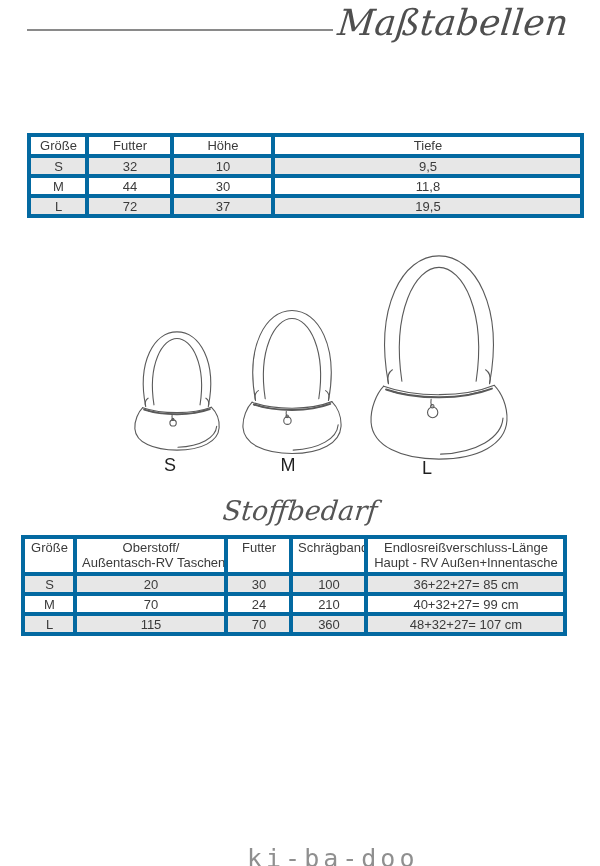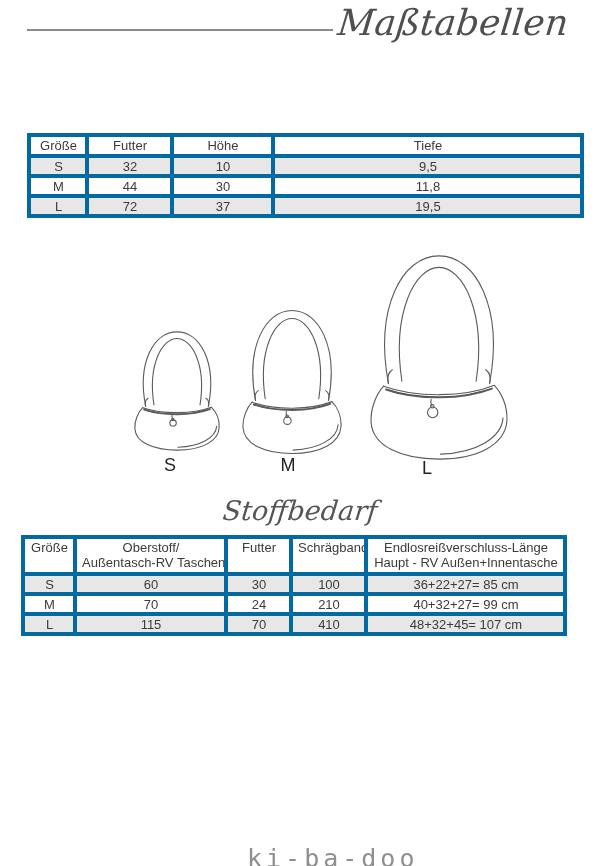--- a/index.html
+++ b/index.html
@@ -171,35 +171,35 @@
       </td>
       <td>
         <span class="hl">Endlosreißverschluss-Länge</span>
         <span class="hl">Haupt - RV Außen+Innentasche</span>
       </td>
     </tr>
   </thead>
   <tbody>
     <tr class="shade">
       <td>S</td>
-      <td>60</td>
+      <td>20</td>
       <td>30</td>
       <td>100</td>
       <td>36+22+27= 85 cm</td>
     </tr>
     <tr>
       <td>M</td>
       <td>70</td>
       <td>24</td>
       <td>210</td>
       <td>40+32+27= 99 cm</td>
     </tr>
     <tr class="shade">
       <td>L</td>
       <td>115</td>
       <td>70</td>
-      <td>410</td>
-      <td>48+32+45= 107 cm</td>
+      <td>360</td>
+      <td>48+32+27= 107 cm</td>
     </tr>
   </tbody>
 </table>
 
 <div class="logo">ki-ba-doo</div>
 
 </body></html>

